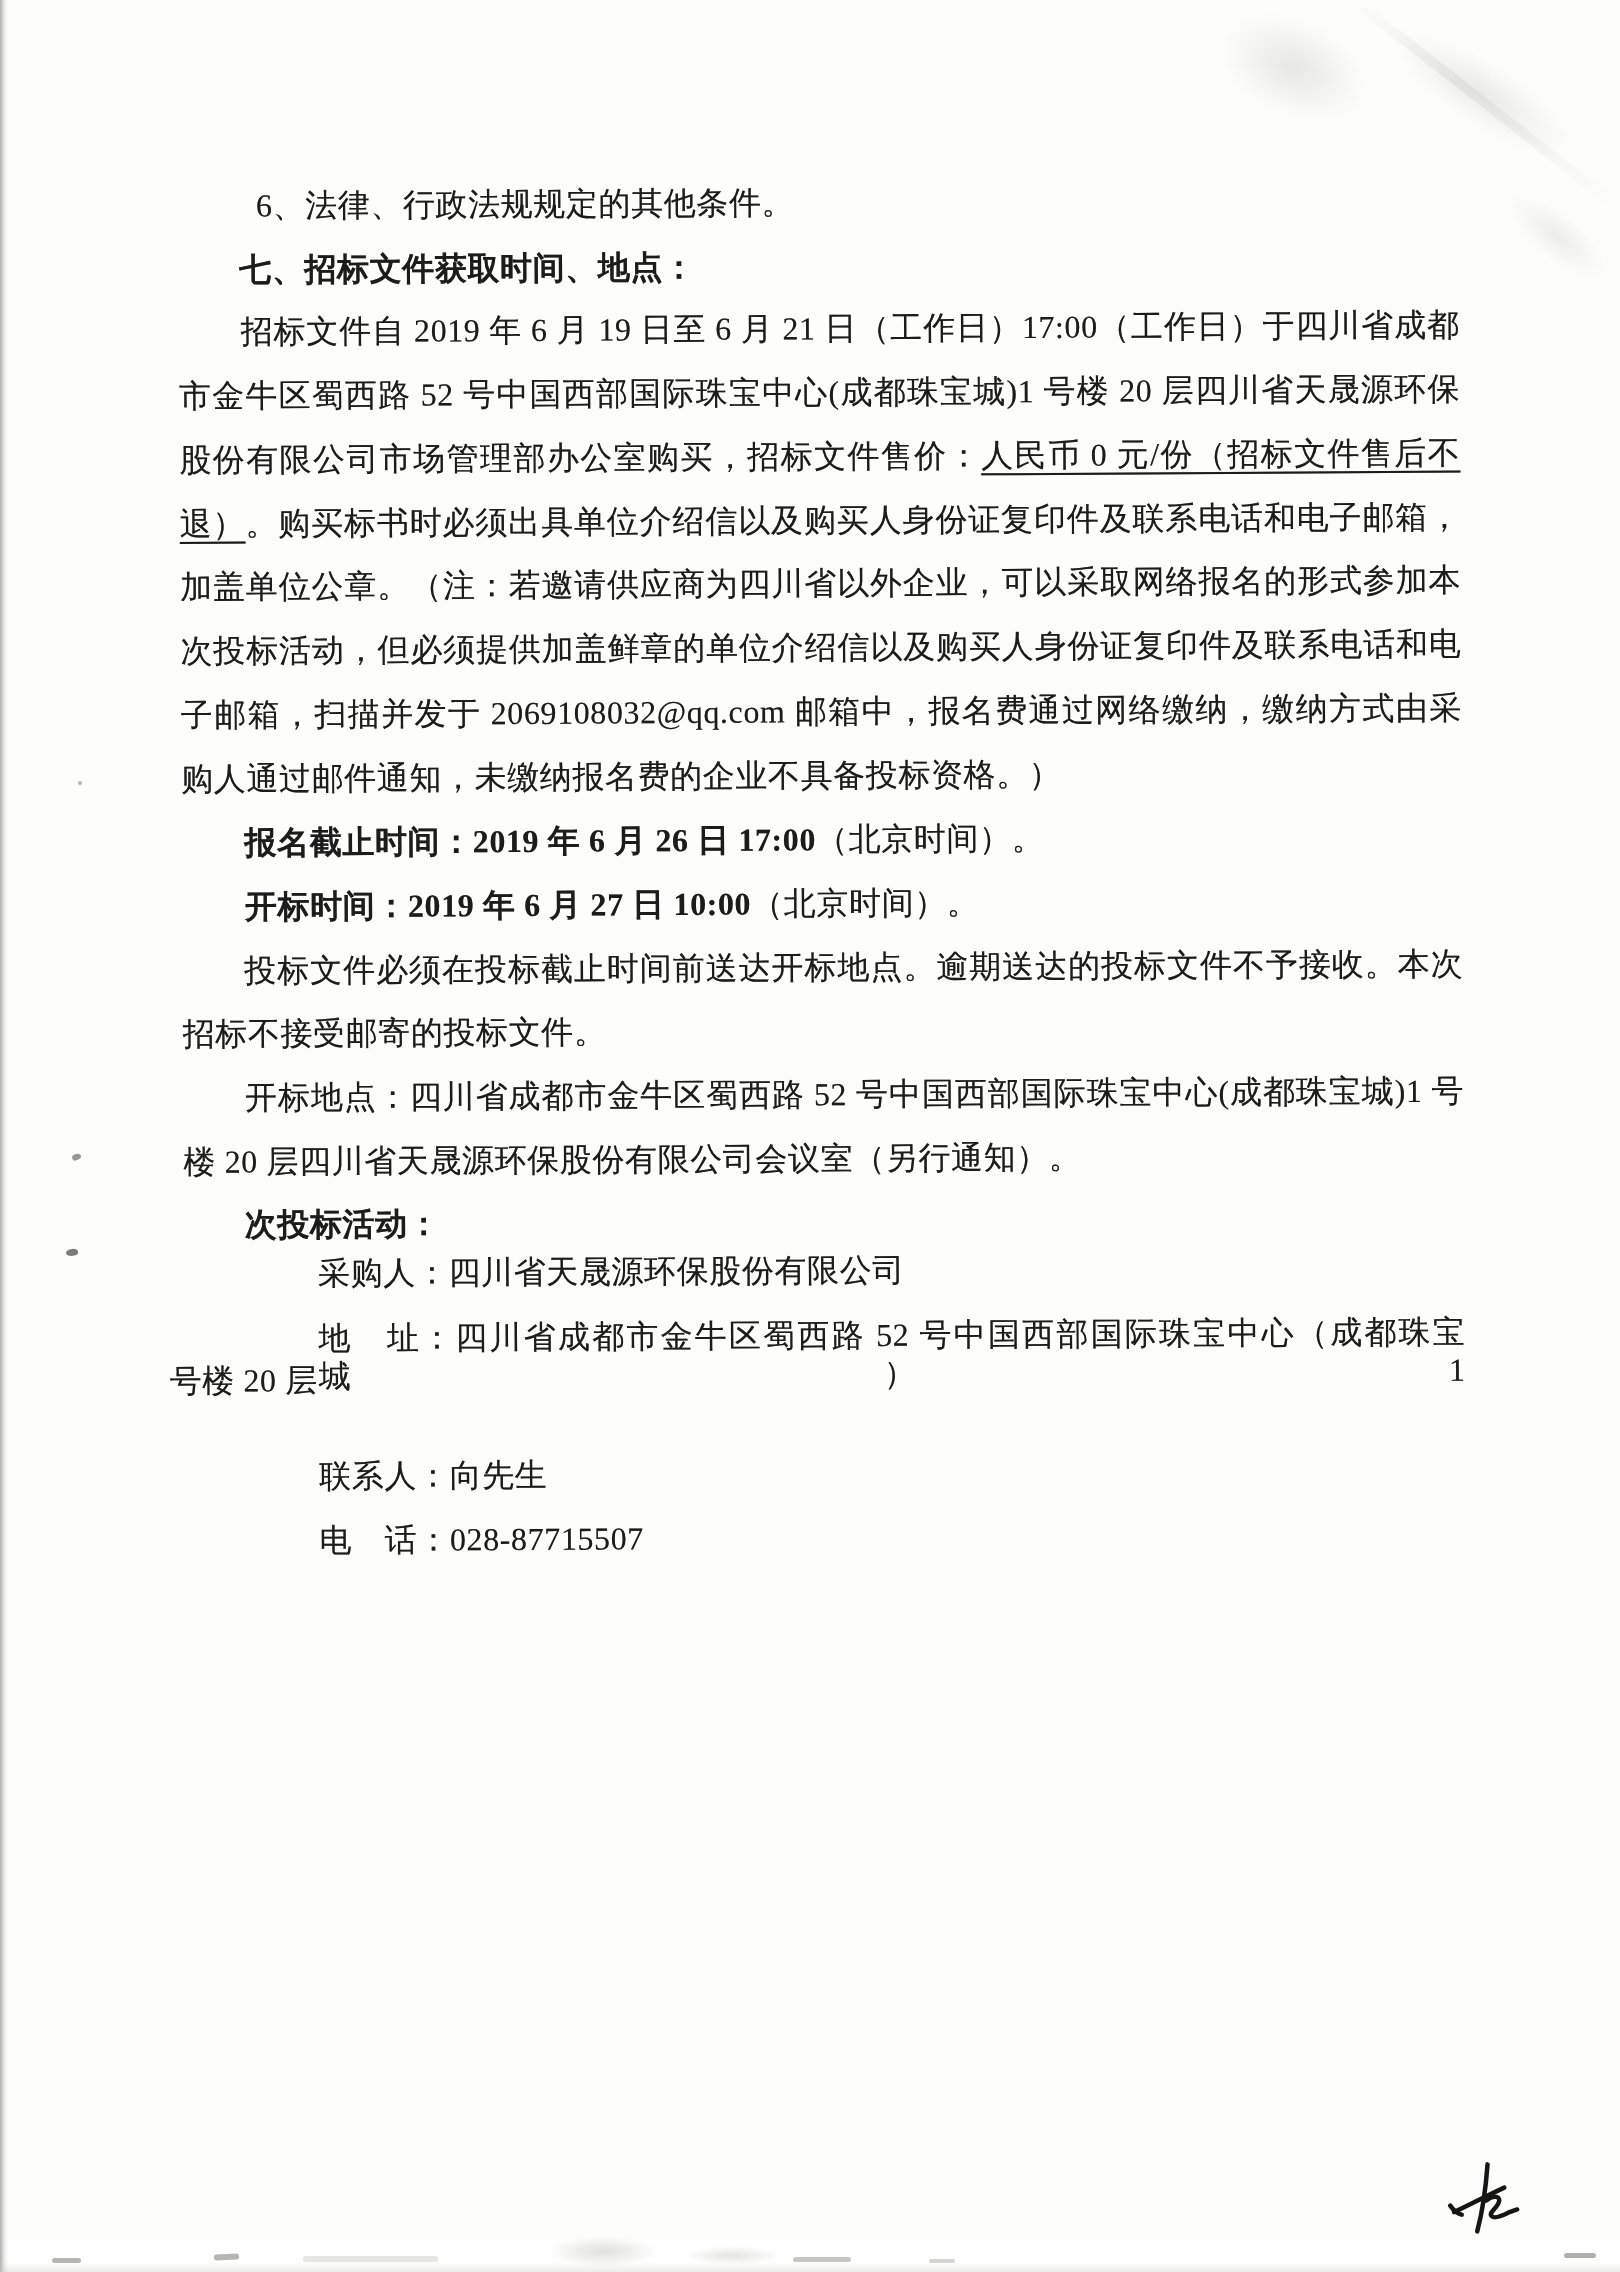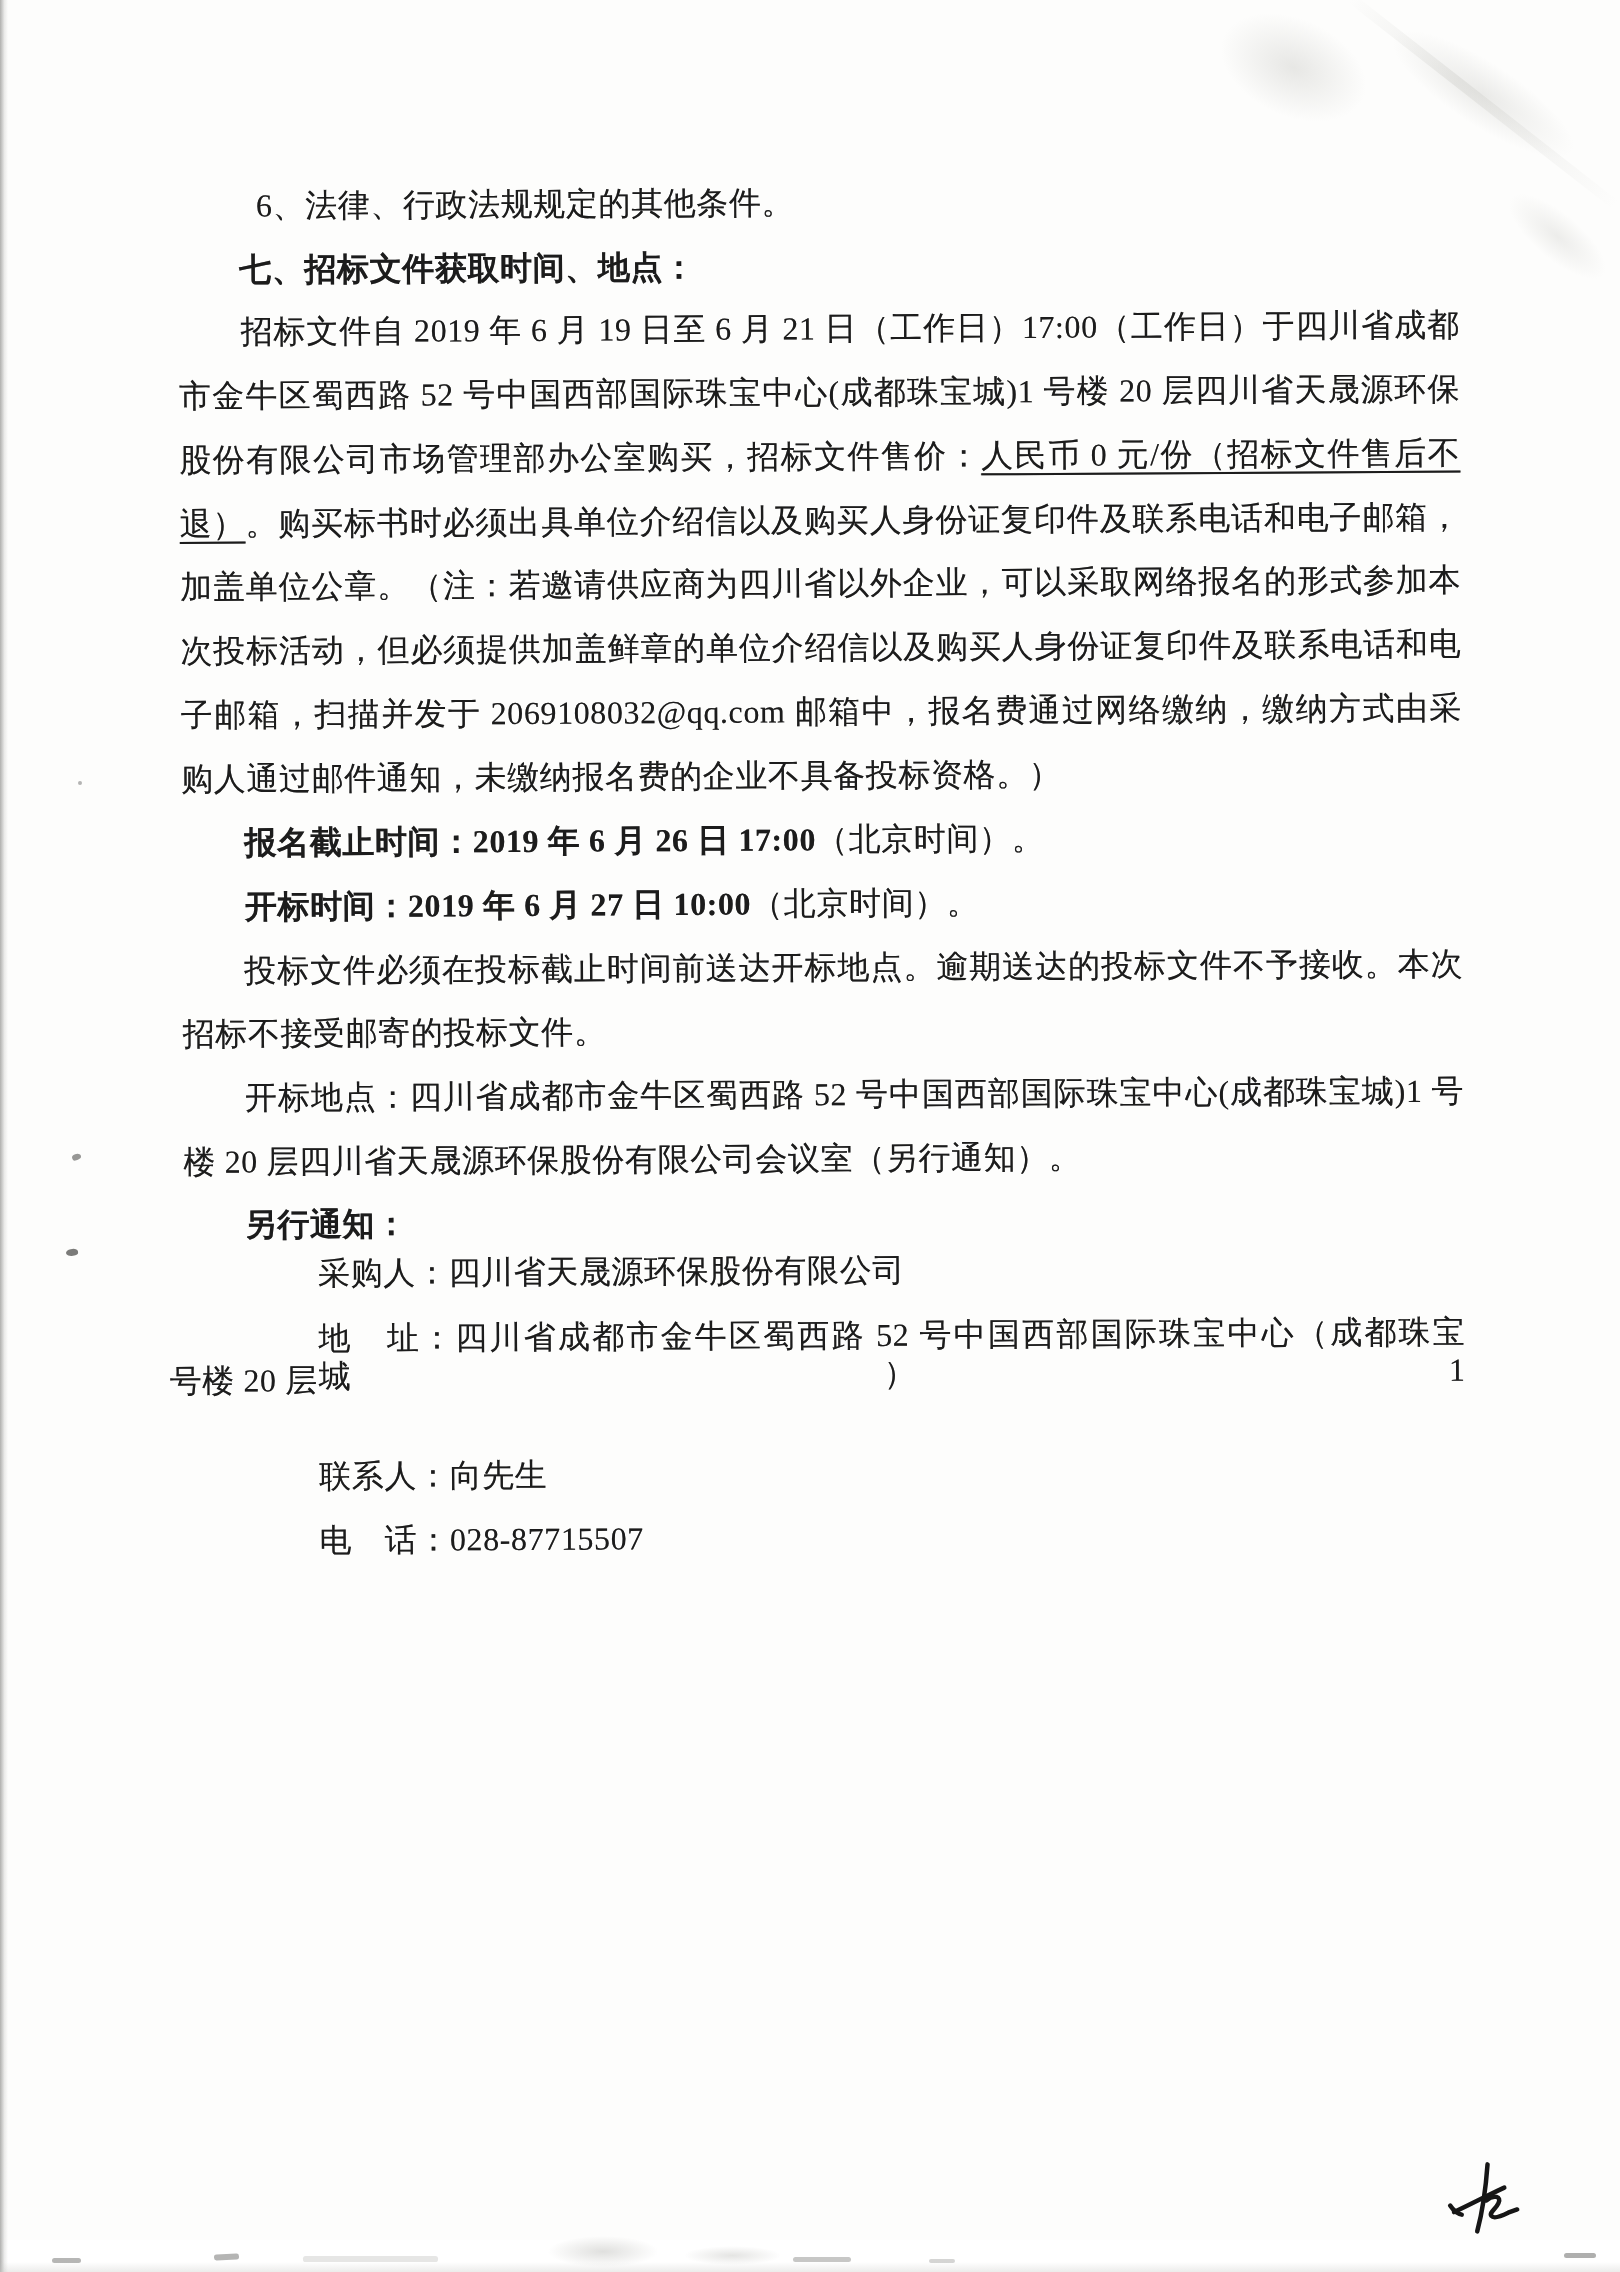--- a/index.html
+++ b/index.html
@@ -83,21 +83,21 @@
     <div class="ln j" style="top:569px;left:183px;width:1281px"><span>加盖单位公章。（注：若邀请供应商为四川省以外企业，可以采取网络报名的形式参加本</span></div>
     <div class="ln j" style="top:633px;left:183px;width:1281px"><span>次投标活动，但必须提供加盖鲜章的单位介绍信以及购买人身份证复印件及联系电话和电</span></div>
     <div class="ln j" style="top:697px;left:183px;width:1281px"><span>子邮箱，扫描并发于 2069108032@qq.com 邮箱中，报名费通过网络缴纳，缴纳方式由采</span></div>
     <div class="ln" style="top:761px;left:183px"><span>购人通过邮件通知，未缴纳报名费的企业不具备投标资格。）</span></div>
     <div class="ln" style="top:825px;left:246px"><span class="b">报名截止时间：2019 年 6 月 26 日 17:00</span><span>（北京时间）。</span></div>
     <div class="ln" style="top:889px;left:246px"><span class="b">开标时间：2019 年 6 月 27 日 10:00</span><span>（北京时间）。</span></div>
     <div class="ln j" style="top:953px;left:245px;width:1219px"><span>投标文件必须在投标截止时间前送达开标地点。逾期送达的投标文件不予接收。本次</span></div>
     <div class="ln" style="top:1016px;left:183px"><span>招标不接受邮寄的投标文件。</span></div>
     <div class="ln j" style="top:1080px;left:245px;width:1219px"><span>开标地点：四川省成都市金牛区蜀西路 52 号中国西部国际珠宝中心(成都珠宝城)1 号</span></div>
     <div class="ln" style="top:1144px;left:183px"><span>楼 20 层四川省天晟源环保股份有限公司会议室（另行通知）。</span></div>
-    <div class="ln" style="top:1207px;left:244px"><span class="b">另行通知：</span></div>
+    <div class="ln" style="top:1207px;left:244px"><span class="b">次投标活动：</span></div>
     <div class="ln" style="top:1256px;left:317px"><span>采购人：四川省天晟源环保股份有限公司</span></div>
     <div class="ln j" style="top:1321px;left:317px;width:1147px"><span>地　址：四川省成都市金牛区蜀西路 52 号中国西部国际珠宝中心（成都珠宝城）1</span></div>
     <div class="ln" style="top:1363px;left:168px"><span>号楼 20 层</span></div>
     <div class="ln" style="top:1459px;left:317px"><span>联系人：向先生</span></div>
     <div class="ln" style="top:1523px;left:317px"><span>电　话：028-87715507</span></div>
   </div>
 
   <svg id="handwriting" width="116" height="81" viewBox="0 0 180 125">
     <g fill="none" stroke="#161616" stroke-width="7" stroke-linecap="round" stroke-linejoin="round">
       <path d="M66 8 C64 36 59 78 50 112"></path>

